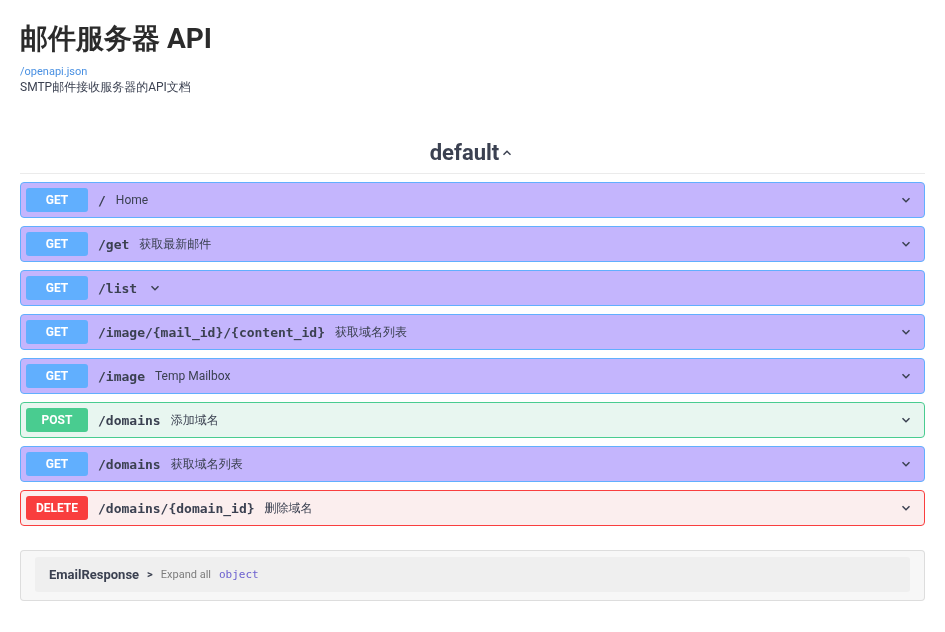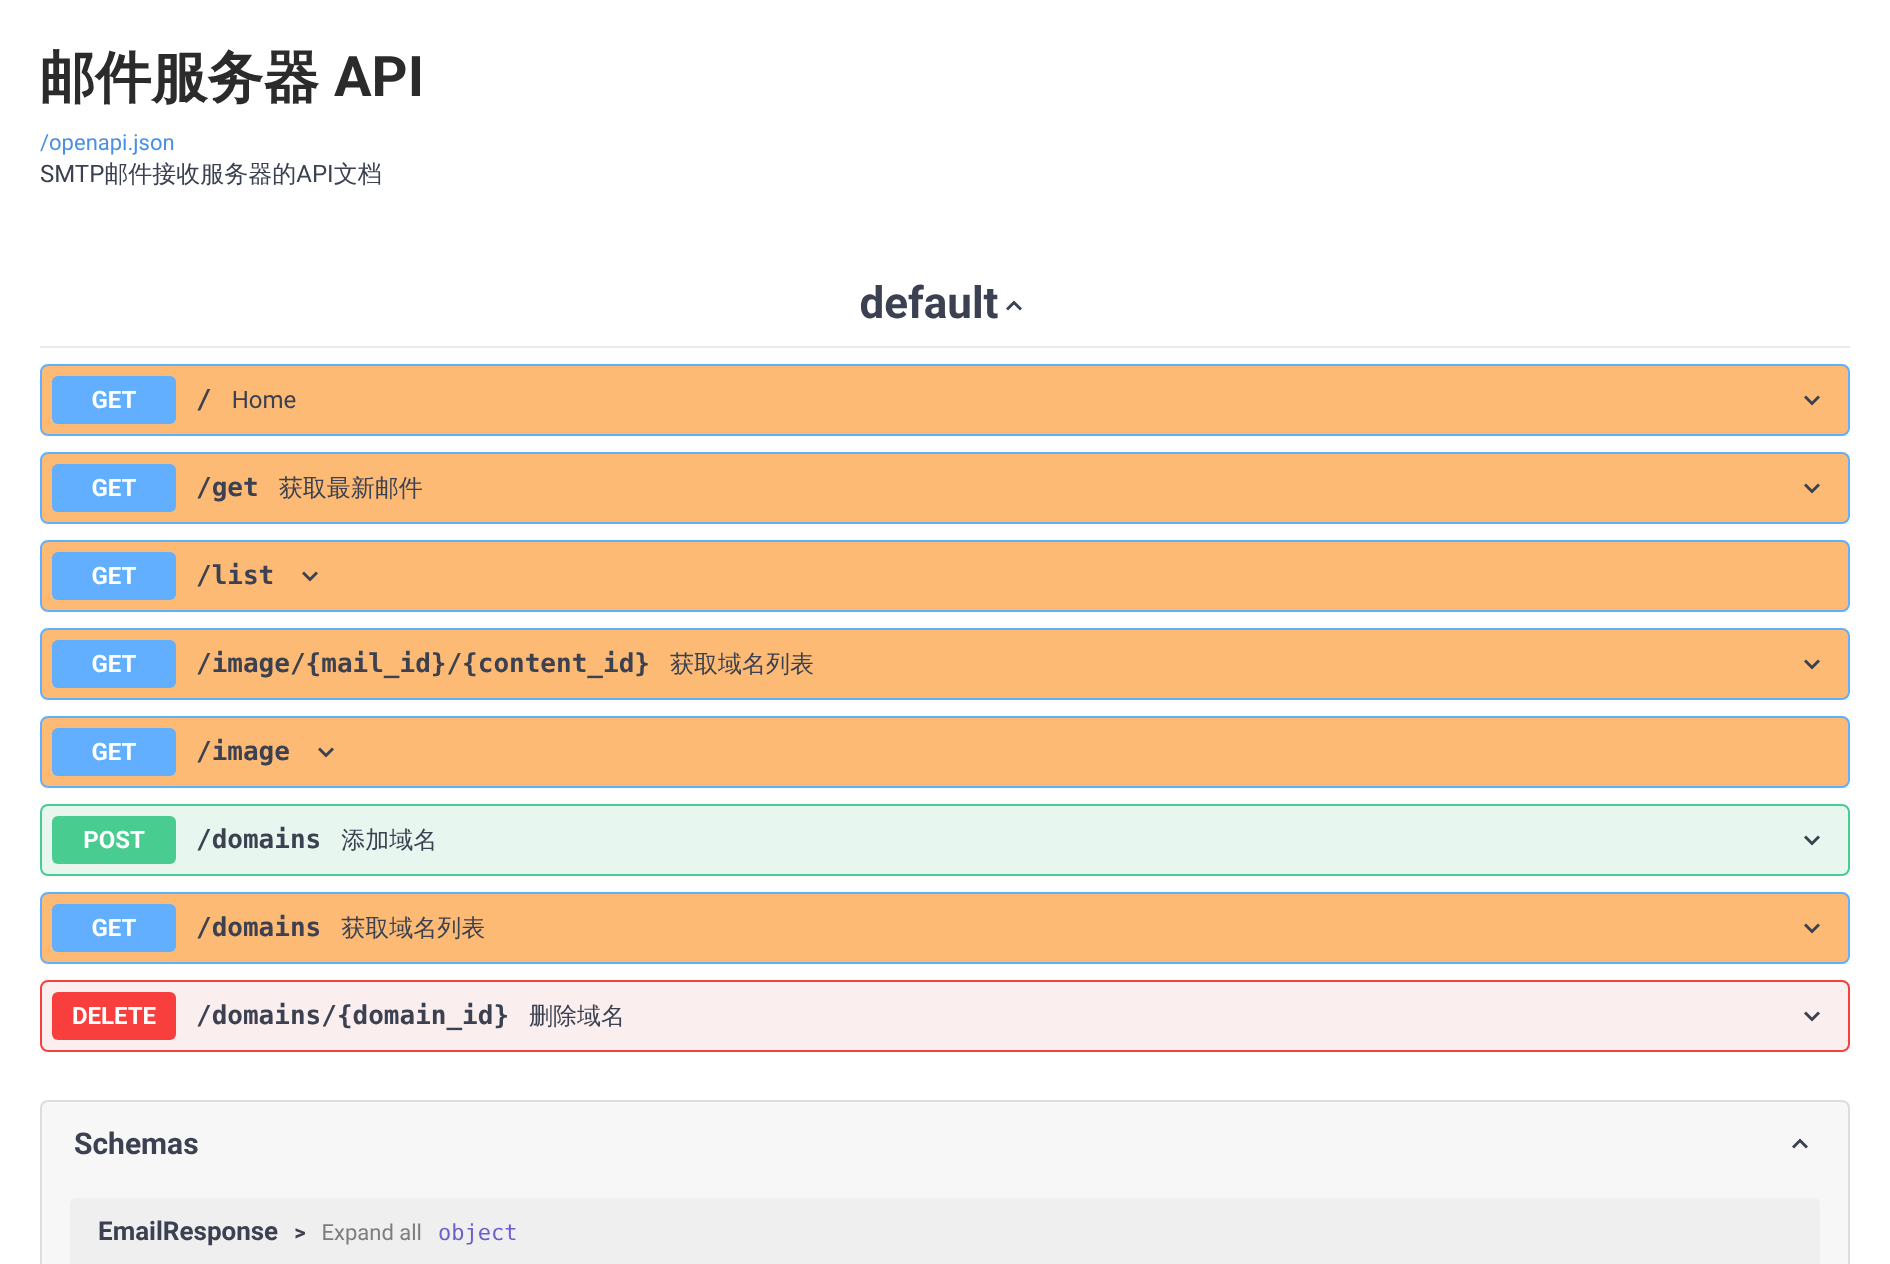--- a/index.html
+++ b/index.html
@@ -53,21 +53,21 @@
   .opblock {
     border: 1px solid;
     border-radius: 4px;
     margin-bottom: 8px;
     display: flex;
     align-items: center;
     padding: 5px 10px 5px 5px;
     cursor: pointer;
   }
   .opblock-get {
-    background: #fdba74;
+    background: #c4b5fd;
     border-color: #61affe;
   }
   .opblock-post {
     background: #e8f6f0;
     border-color: #49cc90;
   }
   .opblock-delete {
     background: #fbeeee;
     border-color: #f93e3e;
   }
@@ -204,20 +204,21 @@
         <span class="op-summary">获取域名列表</span>
         <span class="chevron op-expand">
           <svg viewBox="0 0 24 24" fill="none" stroke="#3b4151" stroke-width="2.5">
             <polyline points="6 9 12 15 18 9"></polyline>
           </svg>
         </span>
       </div>
       <div class="opblock opblock-get">
         <span class="method-badge">GET</span>
         <span class="op-path">/image</span>
+        <span class="op-summary">Temp Mailbox</span>
         <span class="chevron op-expand">
           <svg viewBox="0 0 24 24" fill="none" stroke="#3b4151" stroke-width="2.5">
             <polyline points="6 9 12 15 18 9"></polyline>
           </svg>
         </span>
       </div>
       <div class="opblock opblock-post">
         <span class="method-badge">POST</span>
         <span class="op-path">/domains</span>
         <span class="op-summary">添加域名</span>
@@ -244,28 +245,20 @@
         <span class="chevron op-expand">
           <svg viewBox="0 0 24 24" fill="none" stroke="#3b4151" stroke-width="2.5">
             <polyline points="6 9 12 15 18 9"></polyline>
           </svg>
         </span>
       </div>
     </div>
 </div>
 
 <div class="schemas-section">
-  <div class="schemas-header">
-    <span class="schemas-title">Schemas</span>
-    <span class="chevron">
-      <svg viewBox="0 0 24 24" fill="none" stroke="#3b4151" stroke-width="2.5">
-          <polyline points="6 15 12 9 18 15"></polyline>
-        </svg>
-    </span>
-  </div>
   <div id="schemas-list">
       <div class="schema-row">
         <span class="schema-name">EmailResponse</span>
         <span class="schema-caret">&gt;</span>
         <span class="expand-all">Expand all</span>
         <span class="obj-tag">object</span>
       </div>
     </div>
 </div>
 

